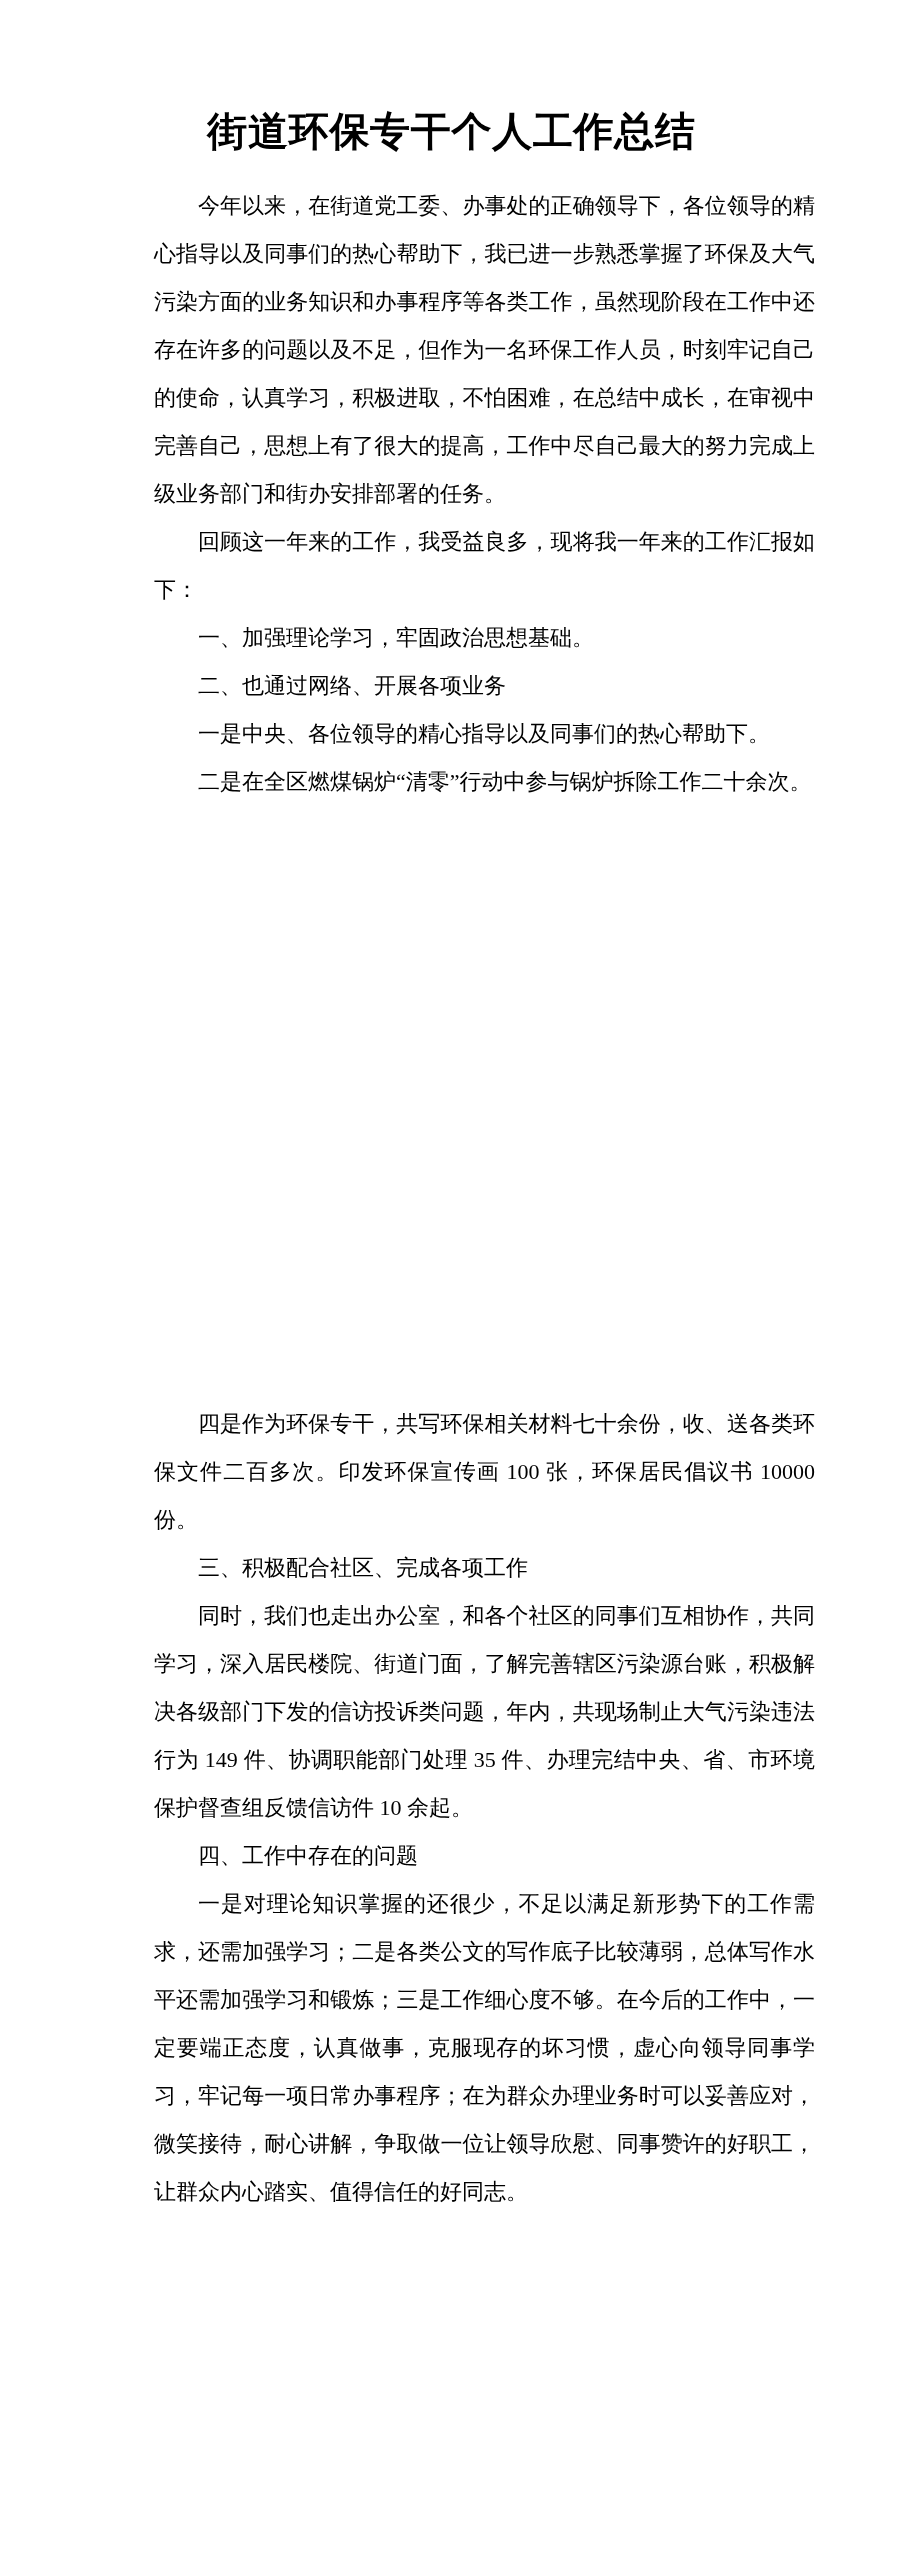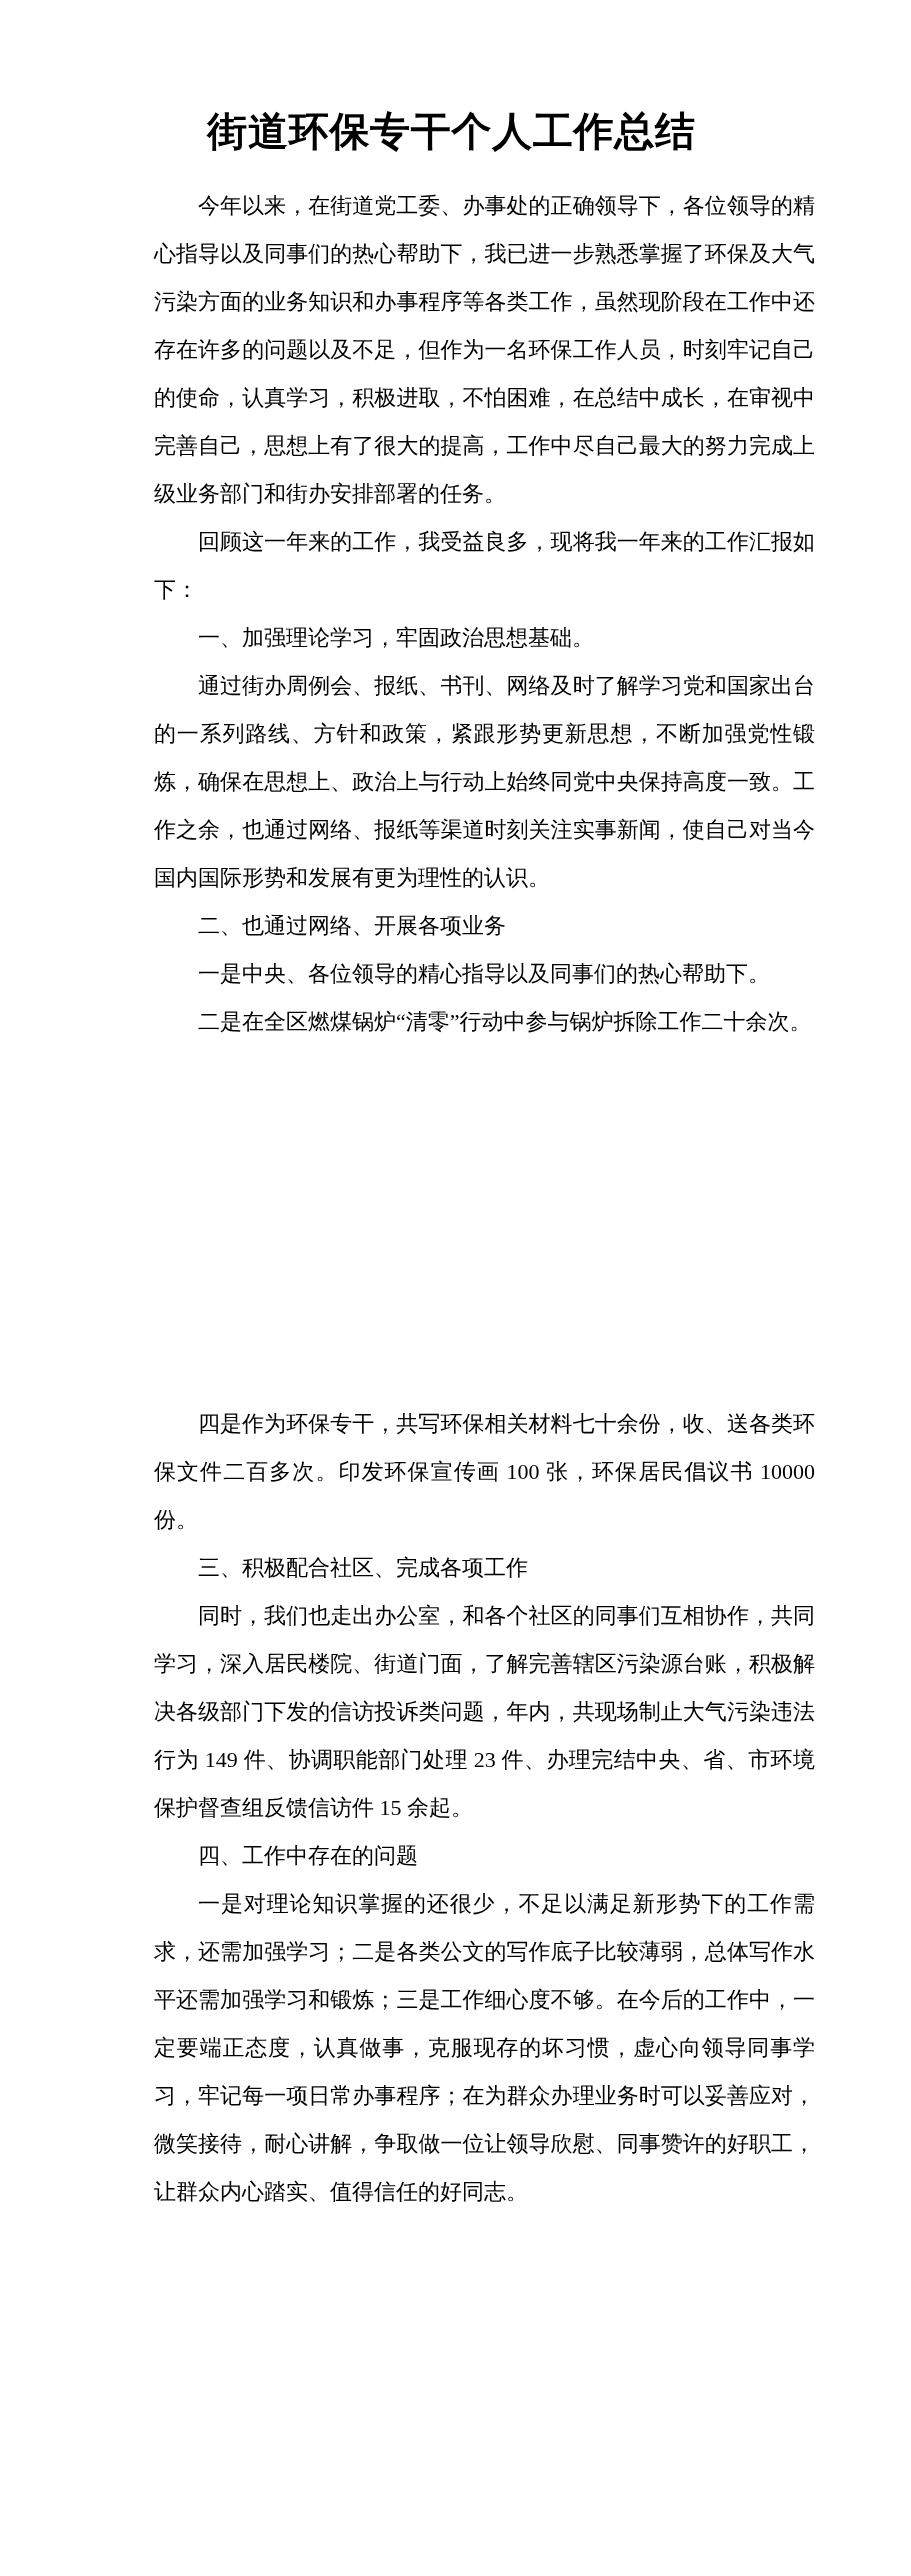--- a/index.html
+++ b/index.html
@@ -50,28 +50,27 @@
 <body>
 
 <div class="page">
 
   <h1 class="doc-title">街道环保专干个人工作总结</h1>
 
   <div id="body-page1" class="body-block">
     <p>今年以来，在街道党工委、办事处的正确领导下，各位领导的精心指导以及同事们的热心帮助下，我已进一步熟悉掌握了环保及大气污染方面的业务知识和办事程序等各类工作，虽然现阶段在工作中还存在许多的问题以及不足，但作为一名环保工作人员，时刻牢记自己的使命，认真学习，积极进取，不怕困难，在总结中成长，在审视中完善自己，思想上有了很大的提高，工作中尽自己最大的努力完成上级业务部门和街办安排部署的任务。</p>
     <p>回顾这一年来的工作，我受益良多，现将我一年来的工作汇报如下：</p>
     <p>一、加强理论学习，牢固政治思想基础。</p>
-    <p>通过街办周例会、报纸、书刊、网络及时了解学习党和国家出台的一系列路线、方针和政策，紧跟形势更新思想，不断加强党性锻炼，确保在思想上、政治上与行动上始终同党中央保持高度一致。工作之余，也通过网络、报纸等渠道时刻关注实事新闻，使自己对当今国内国际形势和发展有更为理性的认识。</p>
     <p>二、也通过网络、开展各项业务</p>
     <p>一是中央、各位领导的精心指导以及同事们的热心帮助下。</p>
     <p>二是在全区燃煤锅炉“清零”行动中参与锅炉拆除工作二十余次。</p>
   </div>
 
   <div id="body-page2" class="body-block">
     <p>四是作为环保专干，共写环保相关材料七十余份，收、送各类环保文件二百多次。印发环保宣传画 100 张，环保居民倡议书 10000 份。</p>
     <p>三、积极配合社区、完成各项工作</p>
-    <p>同时，我们也走出办公室，和各个社区的同事们互相协作，共同学习，深入居民楼院、街道门面，了解完善辖区污染源台账，积极解决各级部门下发的信访投诉类问题，年内，共现场制止大气污染违法行为 149 件、协调职能部门处理 23 件、办理完结中央、省、市环境保护督查组反馈信访件 15 余起。</p>
+    <p>同时，我们也走出办公室，和各个社区的同事们互相协作，共同学习，深入居民楼院、街道门面，了解完善辖区污染源台账，积极解决各级部门下发的信访投诉类问题，年内，共现场制止大气污染违法行为 149 件、协调职能部门处理 35 件、办理完结中央、省、市环境保护督查组反馈信访件 10 余起。</p>
     <p>四、工作中存在的问题</p>
     <p>一是对理论知识掌握的还很少，不足以满足新形势下的工作需求，还需加强学习；二是各类公文的写作底子比较薄弱，总体写作水平还需加强学习和锻炼；三是工作细心度不够。在今后的工作中，一定要端正态度，认真做事，克服现存的坏习惯，虚心向领导同事学习，牢记每一项日常办事程序；在为群众办理业务时可以妥善应对，微笑接待，耐心讲解，争取做一位让领导欣慰、同事赞许的好职工，让群众内心踏实、值得信任的好同志。</p>
   </div>
 
 </div>
 
 
 </body></html>

